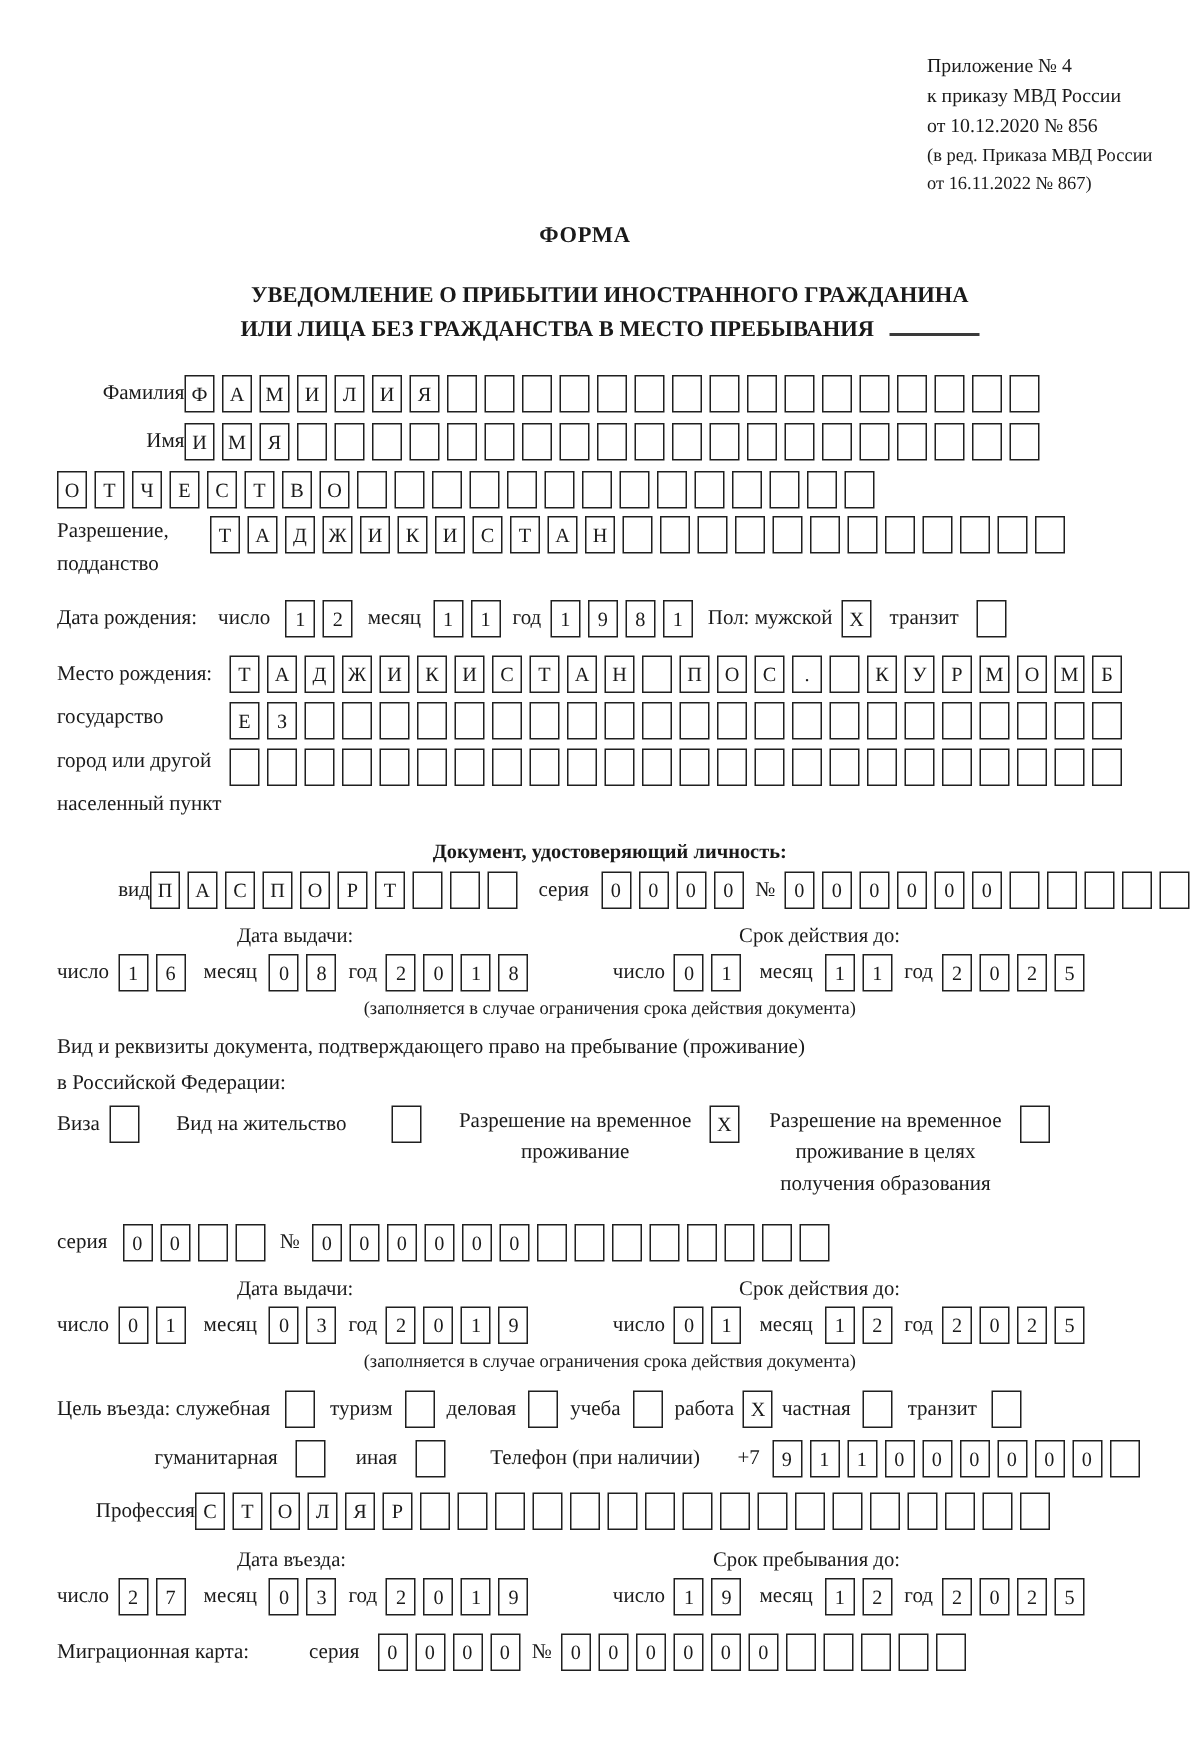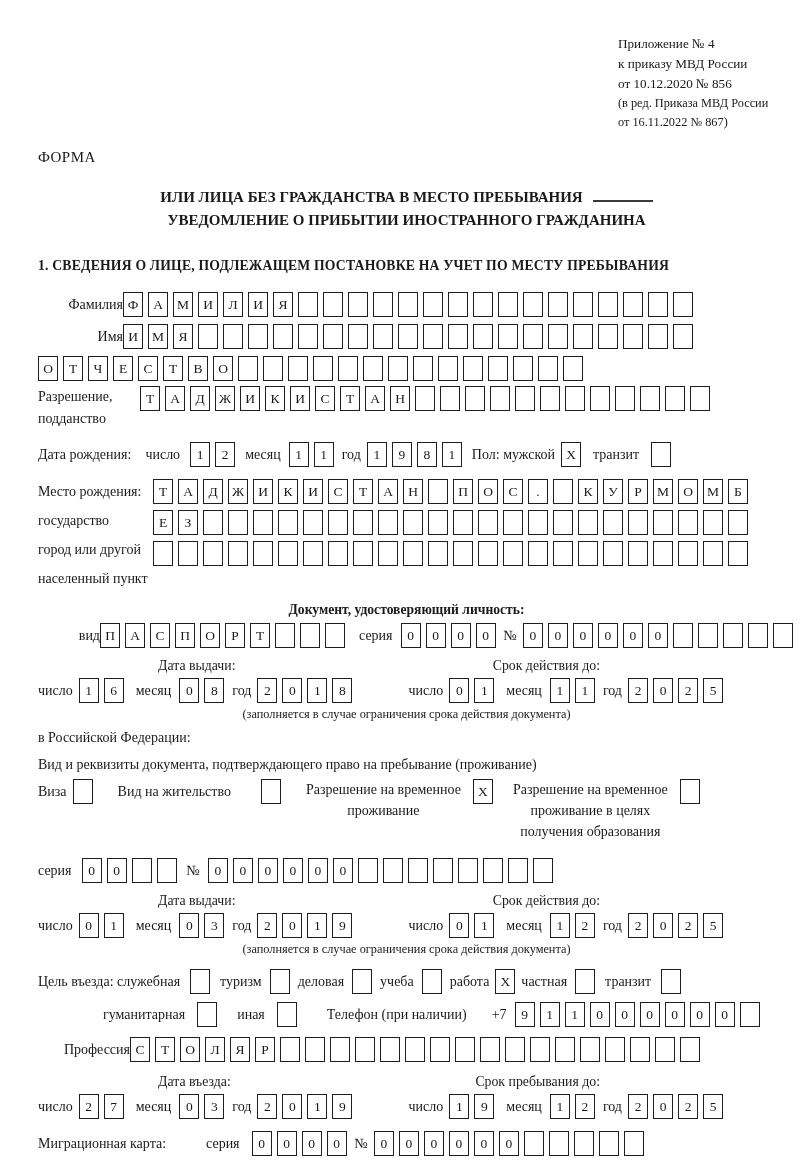--- a/index.html
+++ b/index.html
@@ -7,21 +7,21 @@
   body {
     width:800px; height:1163px; overflow:hidden;
     font-family:"Liberation Serif","DejaVu Serif",serif;
     color:#1a1a1a;
   }
   .page { padding:34px 25px 12px 38px; width:800px; height:1163px; }
 
   
   .ref-block { margin-left:580px; font-size:13.2px; line-height:20px; white-space:nowrap; }
   .ref-block .small { font-size:12.3px; line-height:19px; }
-  .form-marker { text-align:left; padding-right:33px; font-weight:normal; font-size:15px; margin-top:17px; letter-spacing:.5px; }
+  .form-marker { text-align:center; padding-right:33px; font-weight:bold; font-size:15px; margin-top:17px; letter-spacing:.5px; }
 
   .title { text-align:center; font-weight:bold; font-size:15px; line-height:23px; margin-top:20px; }
   .blank { display:inline-block; width:60px; border-bottom:2.4px solid #3a3a3a; height:12px; margin-left:10px; }
   .section-title { font-weight:bold; font-size:13.7px; margin-top:26px; letter-spacing:.2px; }
 
   .row { display:flex; align-items:flex-start; margin-top:7px; }
   .lbl { font-size:14px; line-height:25px; flex:0 0 auto;text-align:right; }
   .lblblock { font-size:14px; line-height:22px; flex:0 0 auto; }
   .lw-85 { width:85px; }
   .lw-115 { width:115px; }
@@ -63,25 +63,24 @@
     <div>Приложение № 4</div>
     <div>к приказу МВД России</div>
     <div>от 10.12.2020 № 856</div>
     <div class="small">(в ред. Приказа МВД России</div>
     <div class="small">от 16.11.2022 № 867)</div>
   </div>
 
   <div class="form-marker">ФОРМА</div>
 
   <div class="title">
+    <div>УВЕДОМЛЕНИЕ О ПРИБЫТИИ ИНОСТРАННОГО ГРАЖДАНИНА</div>
     <div><span>ИЛИ ЛИЦА БЕЗ ГРАЖДАНСТВА В МЕСТО ПРЕБЫВАНИЯ</span><span class="blank"></span></div>
-    <div>УВЕДОМЛЕНИЕ О ПРИБЫТИИ ИНОСТРАННОГО ГРАЖДАНИНА</div>
-  </div>
-
-  <div class="section-title">1. СВЕДЕНИЯ О ЛИЦЕ, ПОДЛЕЖАЩЕМ ПОСТАНОВКЕ НА УЧЕТ ПО МЕСТУ ПРЕБЫВАНИЯ</div>
+  </div>
+
 
   <div class="row" style="margin-top:18px">
     <span class="lbl lw-85">Фамилия</span>
     <div class="cells">
         <span class="cell">Ф</span>
         <span class="cell">А</span>
         <span class="cell">М</span>
         <span class="cell">И</span>
         <span class="cell">Л</span>
         <span class="cell">И</span>
@@ -389,22 +388,22 @@
       <div class="cells ml6">
           <span class="cell">2</span>
           <span class="cell">0</span>
           <span class="cell">2</span>
           <span class="cell">5</span>
         </div>
     </div>
   </div>
   <div class="note">(заполняется в случае ограничения срока действия документа)</div>
 
+  <div style="font-size:14px;margin-top:11px">Вид и реквизиты документа, подтверждающего право на пребывание (проживание)</div>
   <div style="font-size:14px;margin-top:8px">в Российской Федерации:</div>
-  <div style="font-size:14px;margin-top:11px">Вид и реквизиты документа, подтверждающего право на пребывание (проживание)</div>
 
   <div class="row cbrow" style="margin-top:6px">
     <span class="lbl">Виза</span>
     <div class="cells ml6">
         <span class="cell"></span>
       </div>
     <span class="lbl ml25">Вид на жительство</span>
     <div class="cells ml30">
         <span class="cell"></span>
       </div>

